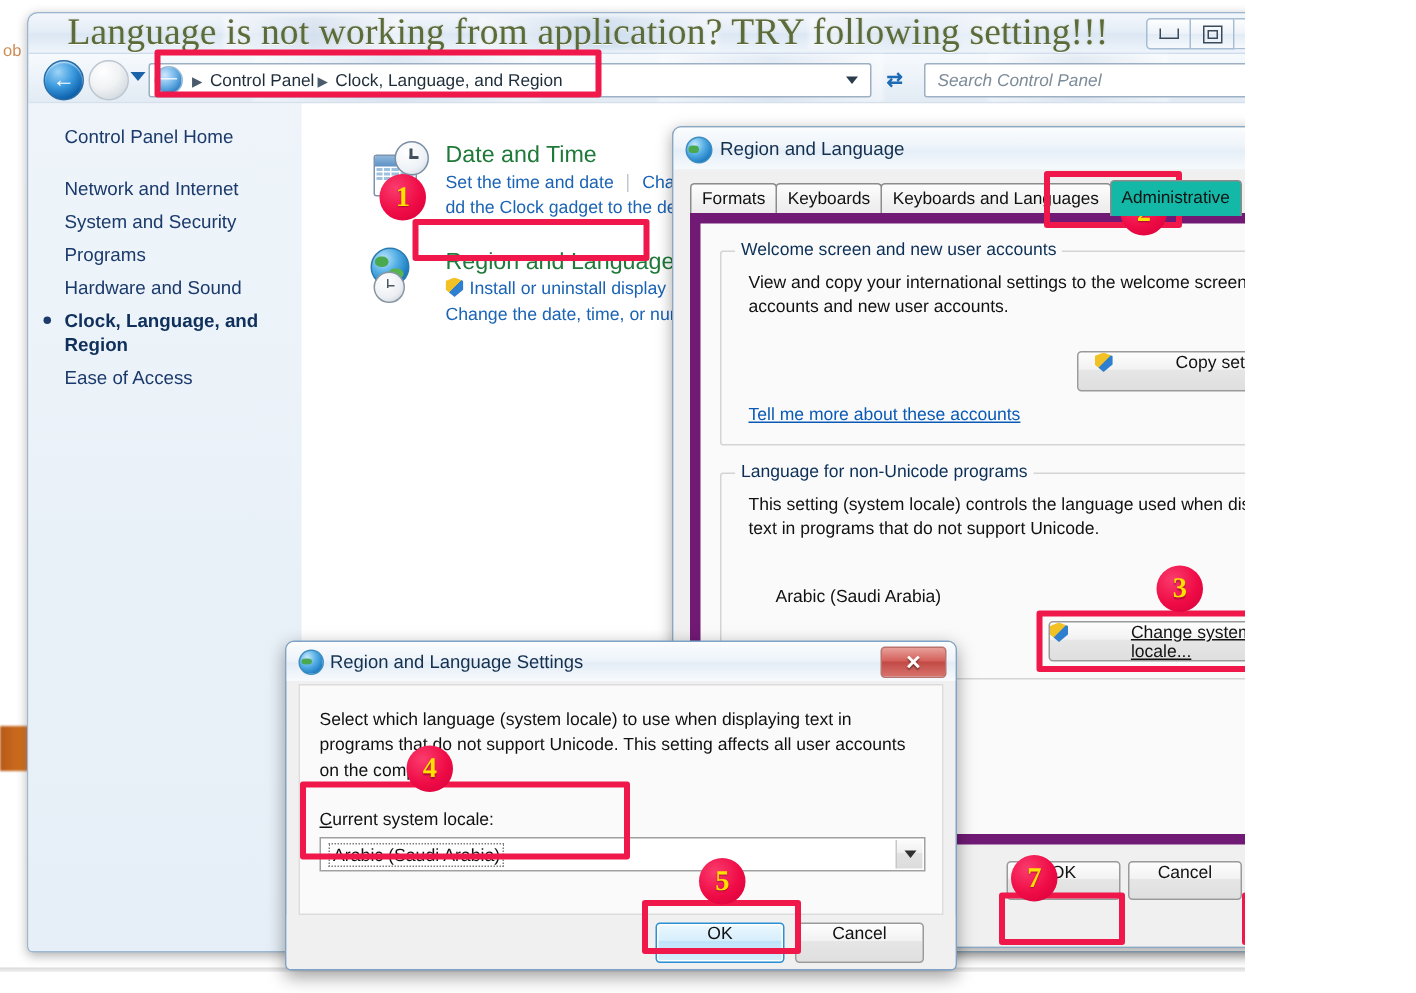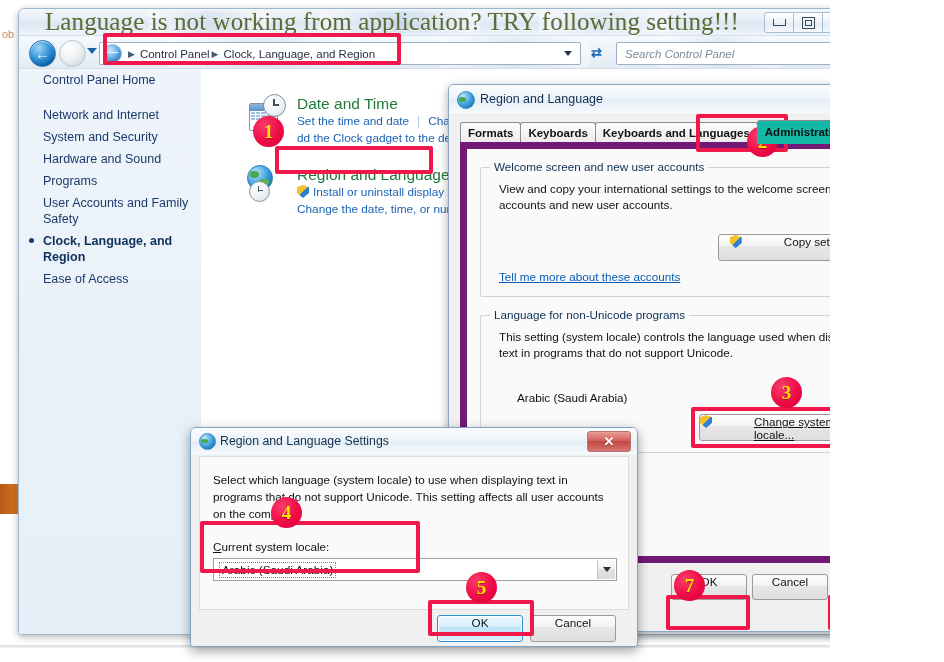--- a/index.html
+++ b/index.html
@@ -97,21 +97,21 @@
   .search-icon:after{content:"";position:absolute;right:-4px;bottom:-3px;width:6px;height:1.8px;
      background:#1d6bb5;transform:rotate(45deg);}
 
   
   .cp-body{position:absolute;left:0;top:59px;width:838px;height:566px;background:#ffffff;
      border-top:1px solid #d6e0ea;}
   .cp-sidebar{position:absolute;left:0;top:0;width:182px;height:566px;
      background:linear-gradient(180deg,#eef4fa 0%,#e9f1f8 55%,#e6eff7 100%);
      border-right:1px solid #dde6ef;}
   .side-item{font-size:12.5px;color:#1b3a6b;padding:3px 10px 3px 24px;line-height:16px;cursor:pointer;}
-  .side-item.home{margin-bottom:13px;}
+  .side-item.home{margin-top:11px;margin-bottom:13px;}
   .side-item.sel{font-weight:bold;color:#10305c;position:relative;}
   .side-item.sel:before{content:"";position:absolute;left:10px;top:8px;width:5px;height:5px;
      border-radius:50%;background:#1b3a6b;}
 
   .cp-main{position:absolute;left:182px;top:0;width:656px;height:566px;background:#ffffff;}
   .cat{position:absolute;display:flex;}
   .cat-icon{width:40px;height:40px;flex:none;position:relative;}
   .cat-text{margin-left:10px;}
   .cat-title{font-size:15.5px;color:#1f7a3a;line-height:19px;cursor:pointer;white-space:nowrap;}
   .cat-link{font-size:11.8px;color:#1b63b5;line-height:17px;cursor:pointer;white-space:nowrap;}
@@ -164,21 +164,21 @@
   .rl-title-txt{position:absolute;left:31px;top:5px;font-size:12.5px;color:#13304f;line-height:18px;}
   .rl-close{position:absolute;right:7px;top:4px;width:38px;height:19px;
      border:1px solid #a8bdd4;border-radius:3px;
      background:linear-gradient(180deg,#fdfefe,#edf3f9 50%,#e2ebf5 51%,#f5f9fc);
      display:flex;align-items:center;justify-content:center;color:#33414f;font-size:13px;}
 
   .rl-content{position:absolute;left:0;top:28px;width:470px;height:518px;background:#f0f0f0;}
   .tabstrip{position:absolute;left:11px;top:8px;width:448px;height:22px;display:flex;align-items:flex-end;}
   .tab{height:20px;padding:0 7px;font-size:11.5px;line-height:20px;color:#111;
      border:1px solid #8c8c8c;border-bottom:none;border-radius:3px 3px 0 0;
-     background:linear-gradient(180deg,#fdfdfd,#eceaea);margin-right:-1px;cursor:pointer;font-weight:bold;}
+     background:linear-gradient(180deg,#fdfdfd,#eceaea);margin-right:-1px;cursor:pointer;}
   .tab.active{height:23px;line-height:23px;background:#14b8a6;border-color:#8c8c8c;
      position:relative;z-index:4;margin-bottom:-1px;}
   .tabpanel{position:absolute;left:11px;top:29px;width:446px;height:407px;
      border:7px solid #701a75;background:#fafafa;}
 
   .group{position:absolute;border:1px solid #d4d4d4;border-radius:2px;background:transparent;}
   .group-label{position:absolute;top:-8px;left:9px;background:#fafafa;padding:0 4px;
      font-size:11.7px;color:#0c2f57;}
   .gtext{font-size:11.7px;color:#111;line-height:16px;}
 
@@ -289,23 +289,22 @@
       <span class="search-ph">Search Control Panel</span>
       <span class="search-icon"></span>
     </div>
 
     <div class="cp-body">
 
       <div class="cp-sidebar">
         <div class="side-item home">Control Panel Home</div>
         <div class="side-item">Network and Internet</div>
         <div class="side-item">System and Security</div>
+        <div class="side-item">Programs</div>
         <div class="side-item">Hardware and Sound</div>
-        <div class="side-item">Programs</div>
-        <div class="side-item">User Accounts and Family Safety</div>
         <div class="side-item sel">Clock, Language, and Region</div>
         <div class="side-item">Ease of Access</div>
       </div>
 
       <div class="cp-main">
 
         <div class="cat" style="left:46px;top:25px;">
           <div class="cat-icon">
             <div class="ic-cal">
               <div class="hdr"></div>

